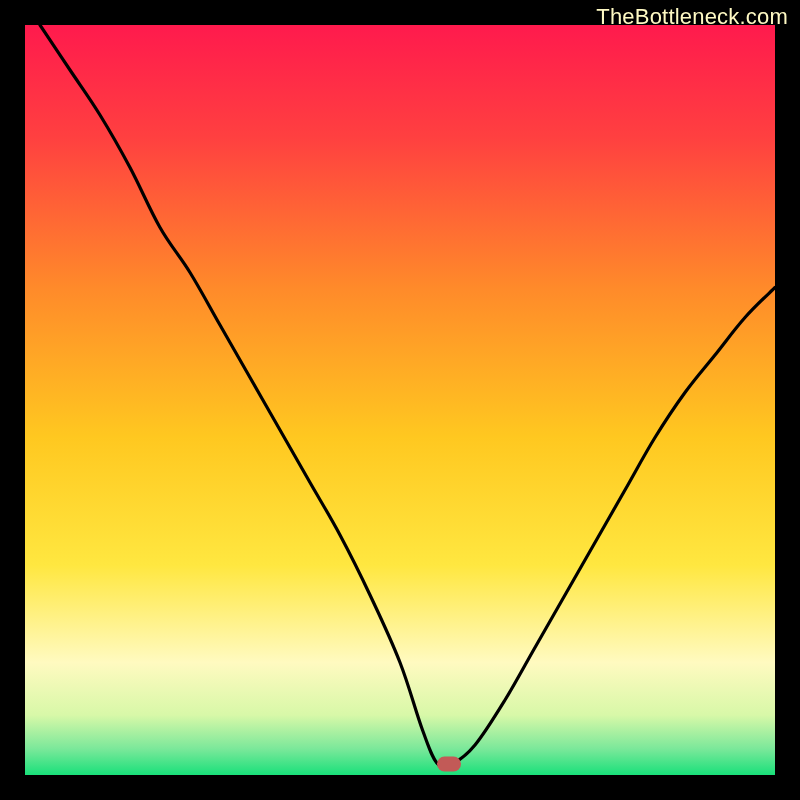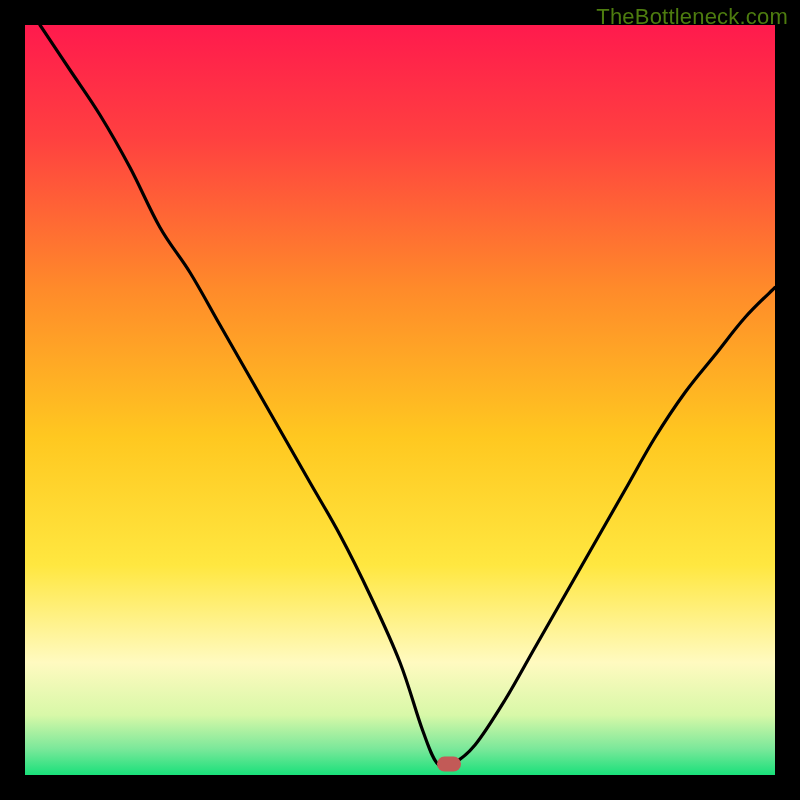--- a/index.html
+++ b/index.html
@@ -29,21 +29,21 @@
     inset: 0;
   }
   svg.curve {
     position: absolute;
     inset: 0;
   }
   .watermark {
     position: absolute;
     top: 4px;
     right: 12px;
-    color: #4d7c0f;
+    color: #fef9c3;
     font-size: 22px;
     font-weight: 500;
     letter-spacing: 0.2px;
   }
   .marker {
     position: absolute;
     width: 24px;
     height: 15px;
     border-radius: 8px;
     transform: translate(-50%, -50%);

